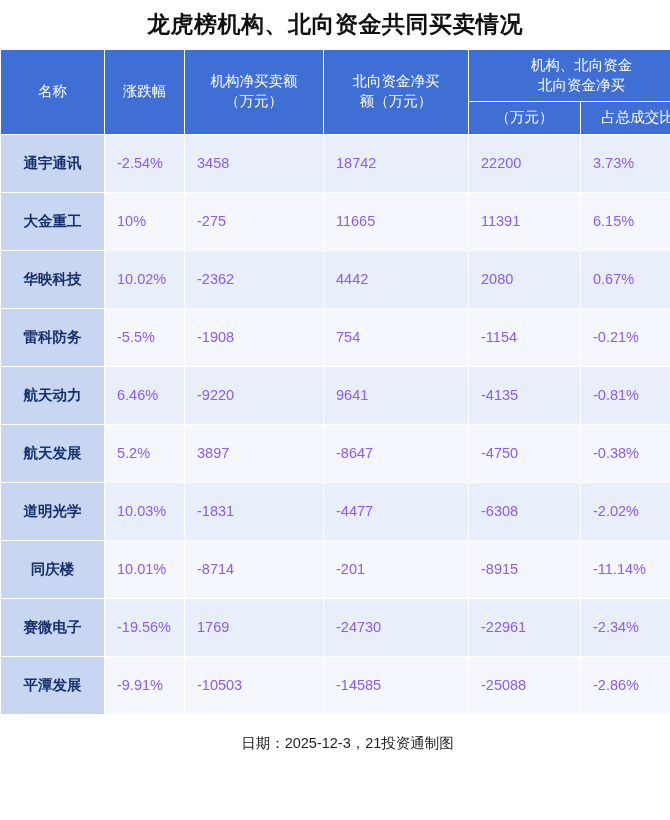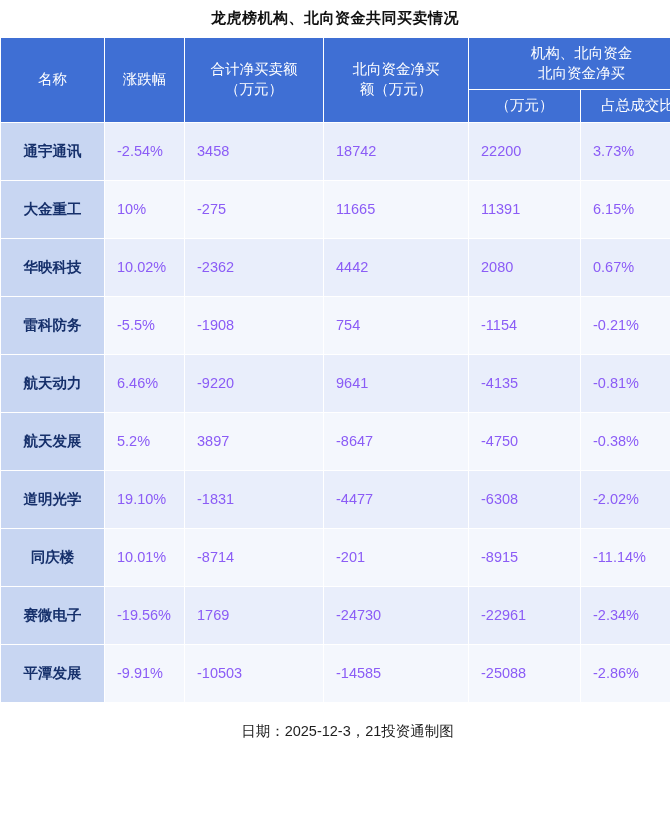--- a/index.html
+++ b/index.html
@@ -16,21 +16,21 @@
   }
   .page {
     width: 670px;
     height: 820px;
     box-sizing: border-box;
     padding: 0;
     position: relative;
   }
   .title {
     text-align: center;
-    font-size: 15px;
+    font-size: 23px;
     font-weight: bold;
     color: #111111;
     padding-top: 9px;
     padding-bottom: 9px;
     letter-spacing: 0.5px;
   }
   table.main {
     border-collapse: collapse;
     width: 654px;
     margin: 0 auto;
@@ -124,21 +124,21 @@
     <thead>
       <tr>
         <th rowspan="2" class="col-name">
             <span class="hd">名称</span>
           </th>
         <th rowspan="2" class="col-chg">
             <span class="hd">涨跌幅</span>
           </th>
         <th rowspan="2" class="col-inst">
           <span class="hd">
-            <span>合计净买卖额</span><br>
+            <span>机构净买卖额</span><br>
             <span>（万元）</span>
           </span>
         </th>
         <th rowspan="2" class="col-north">
           <span class="hd">
             <span>北向资金净买</span><br>
             <span>额（万元）</span>
           </span>
         </th>
         <th colspan="2">
@@ -276,21 +276,21 @@
           </td>
         <td class="data">
             <span class="cell">-0.38%</span>
           </td>
       </tr>
       <tr class="odd">
         <td class="name-cell">
             <span class="cell">道明光学</span>
           </td>
         <td class="data">
-            <span class="cell">19.10%</span>
+            <span class="cell">10.03%</span>
           </td>
         <td class="data">
             <span class="cell">-1831</span>
           </td>
         <td class="data">
             <span class="cell">-4477</span>
           </td>
         <td class="data">
             <span class="cell">-6308</span>
           </td>

